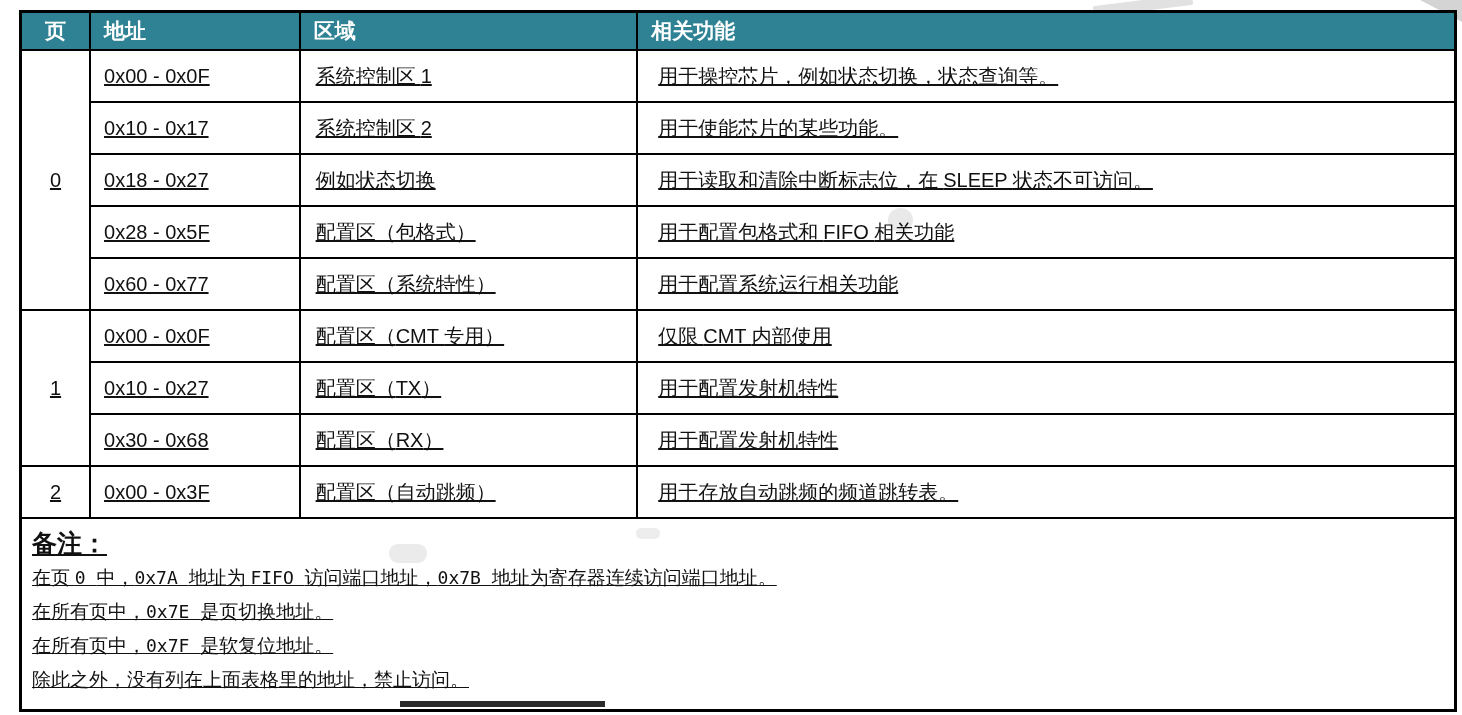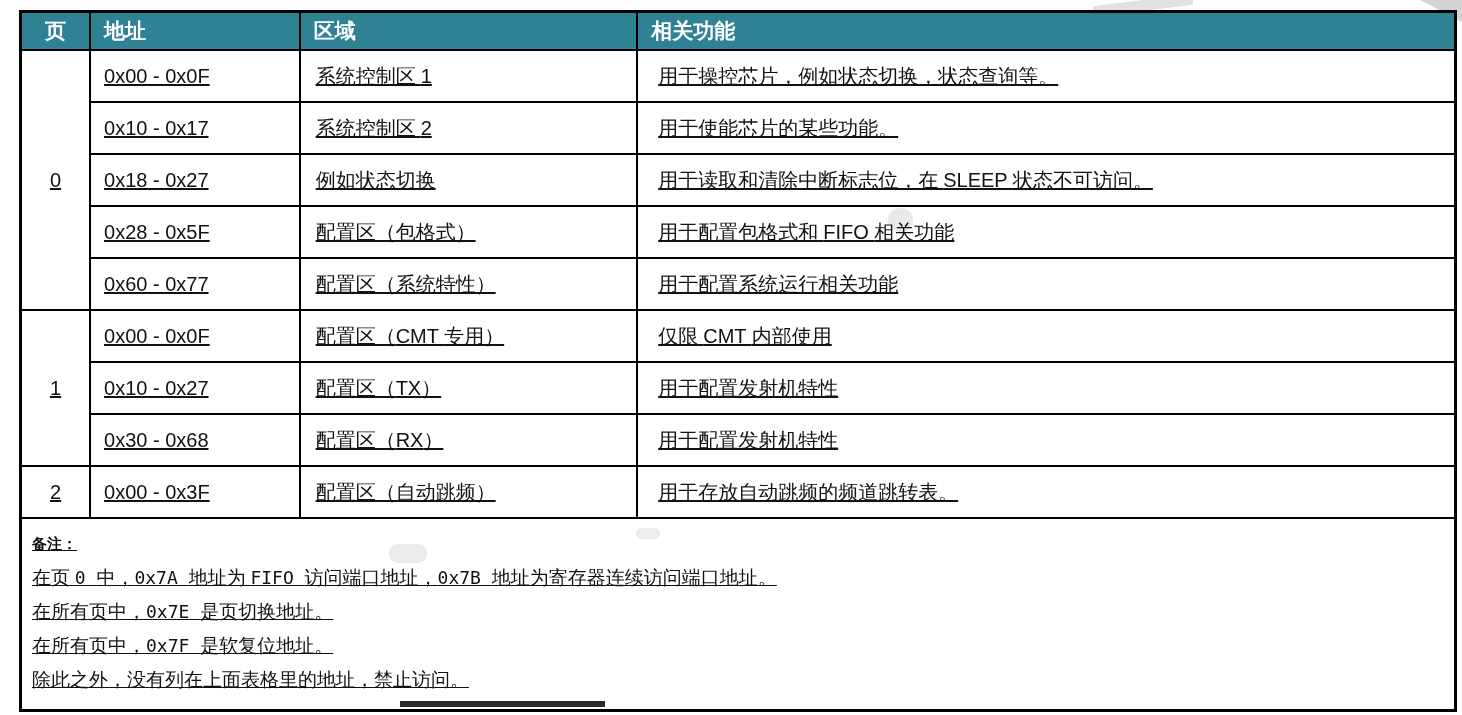--- a/index.html
+++ b/index.html
@@ -34,21 +34,21 @@
   .reg td{height:48px;font-size:20px;text-decoration:underline;}
   td.col-page{text-align:center;font-family:"Liberation Sans","DejaVu Sans",sans-serif;}
   td.col-address{font-family:"Liberation Sans","DejaVu Sans",sans-serif;padding-left:13px;}
   td.col-region{padding-left:15px;}
   td.col-desc{padding-left:20px;}
 
   .latin{font-family:"Liberation Sans","DejaVu Sans",sans-serif;}
   .latin-mono{font-family:"DejaVu Sans Mono","Liberation Mono",monospace;font-size:18px;}
 
   td.notes-cell{height:auto;padding:10px 12px 14px 10px;vertical-align:top;}
-  .note-label{font-weight:bold;font-size:15px;line-height:30px;}
+  .note-label{font-weight:bold;font-size:25px;line-height:30px;}
   .note-line{font-size:19px;line-height:30px;margin-top:4px;}
 </style>
 </head>
 <body>
 
 <div class="wm wm-band"></div>
 <div class="wm wm-corner"></div>
 <div class="wm wm-dot"></div>
 <div class="wm wm-patch1"></div>
 <div class="wm wm-patch2"></div>

